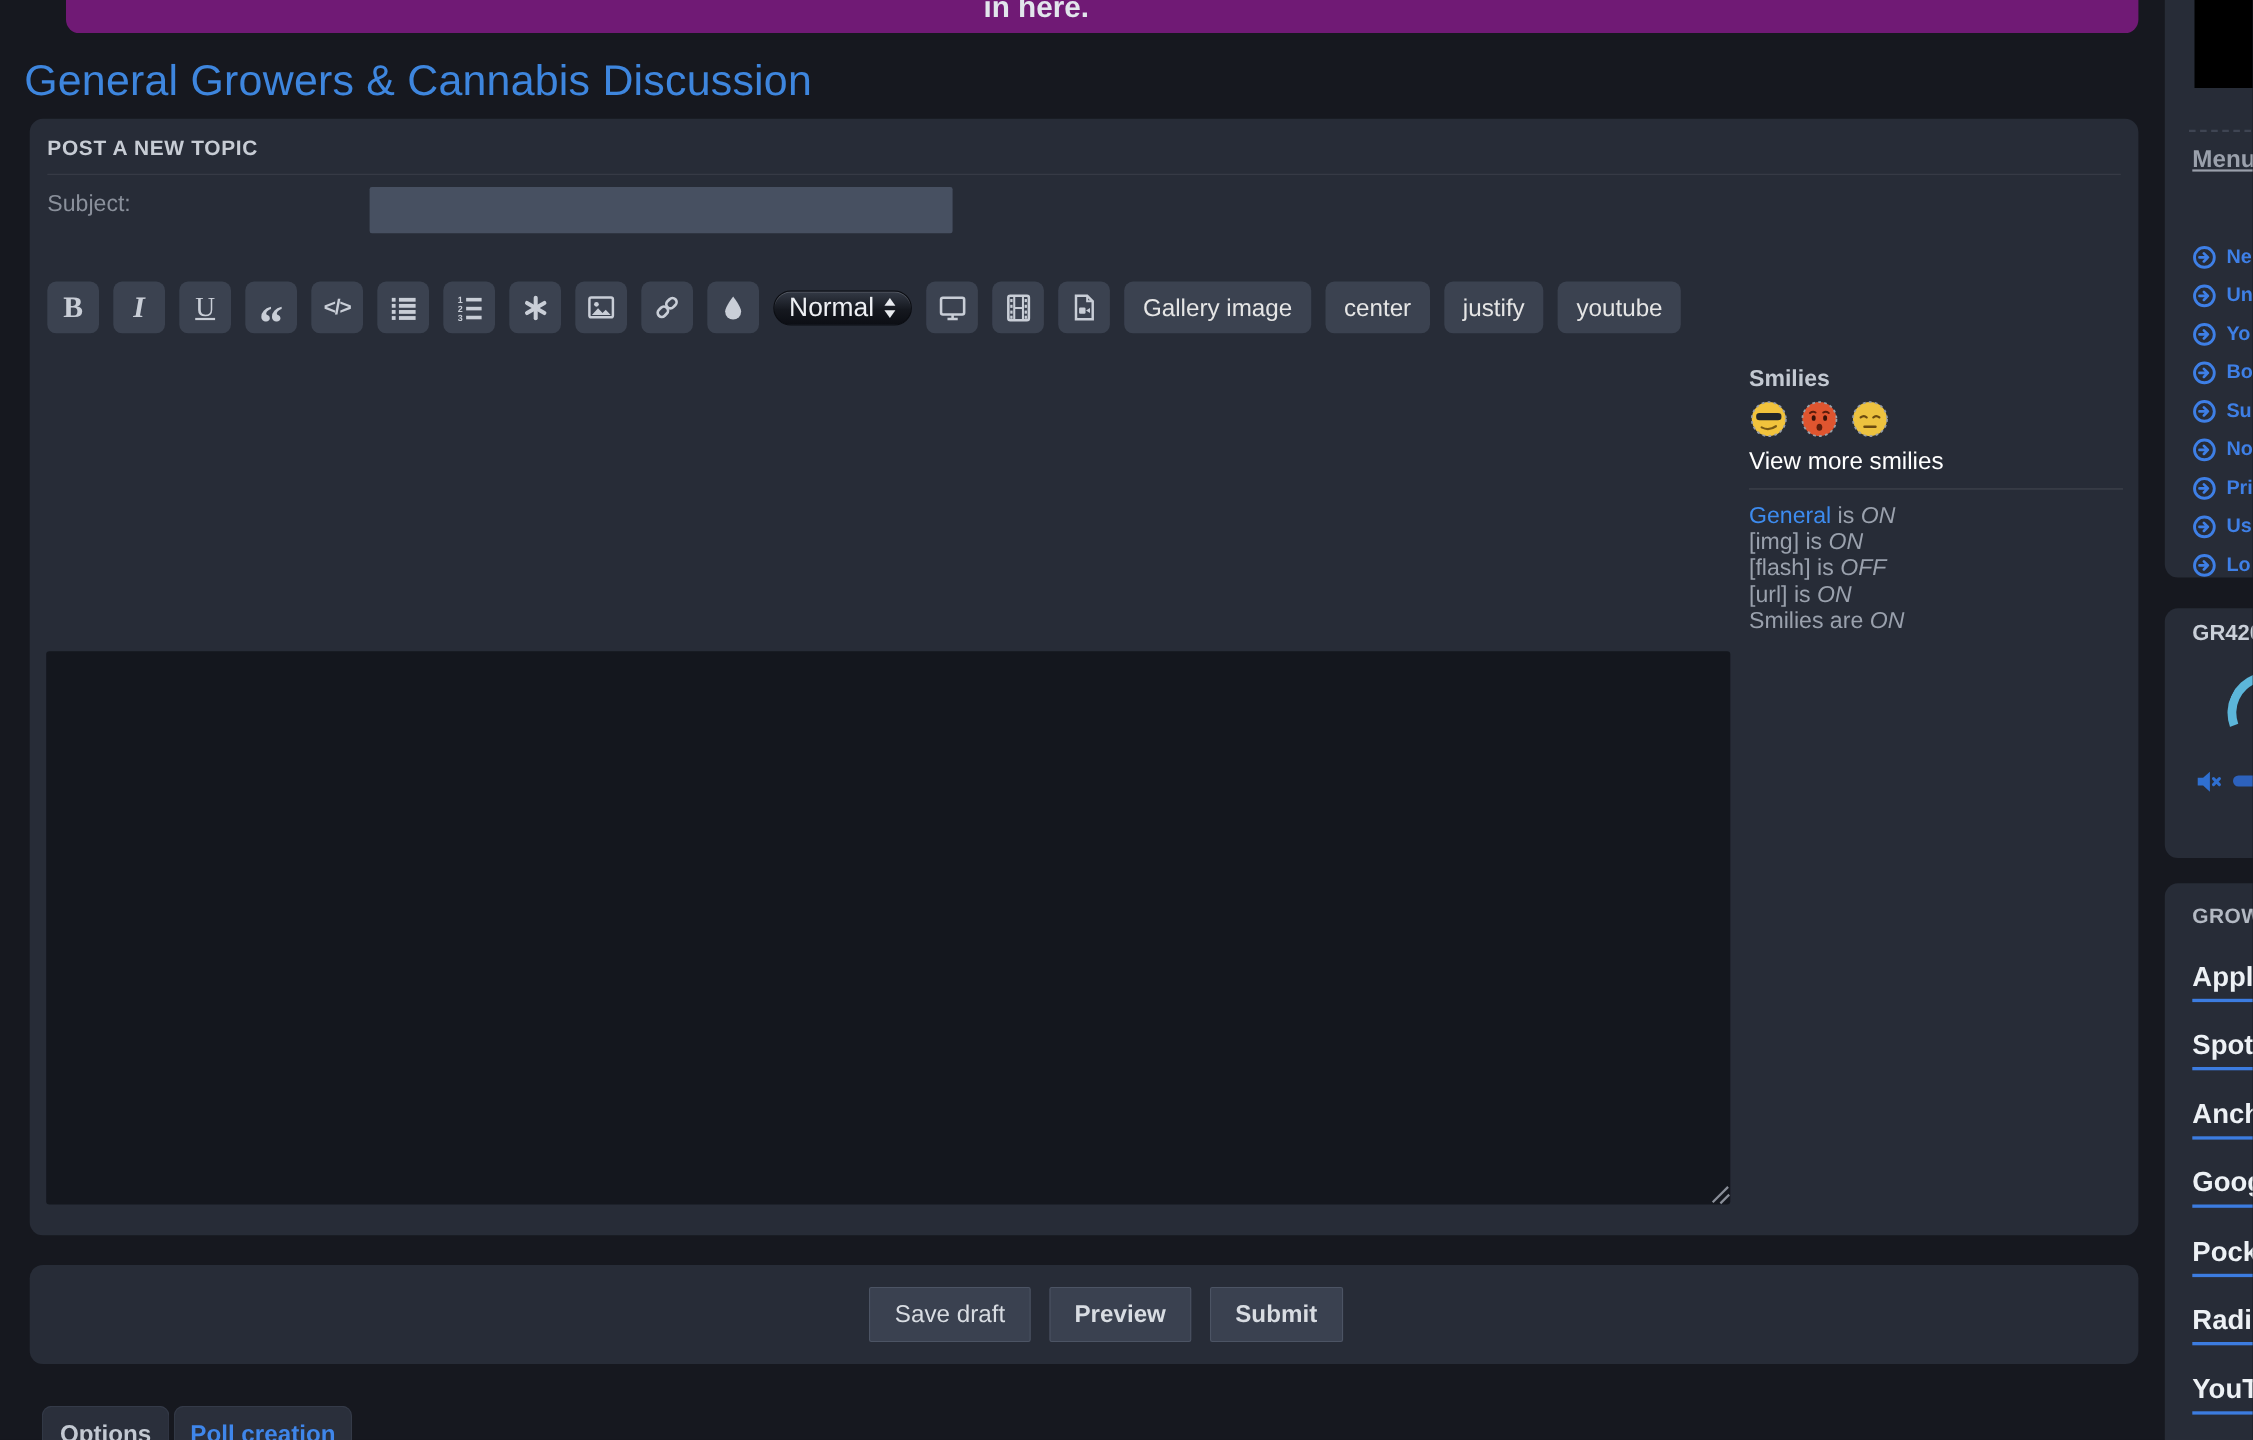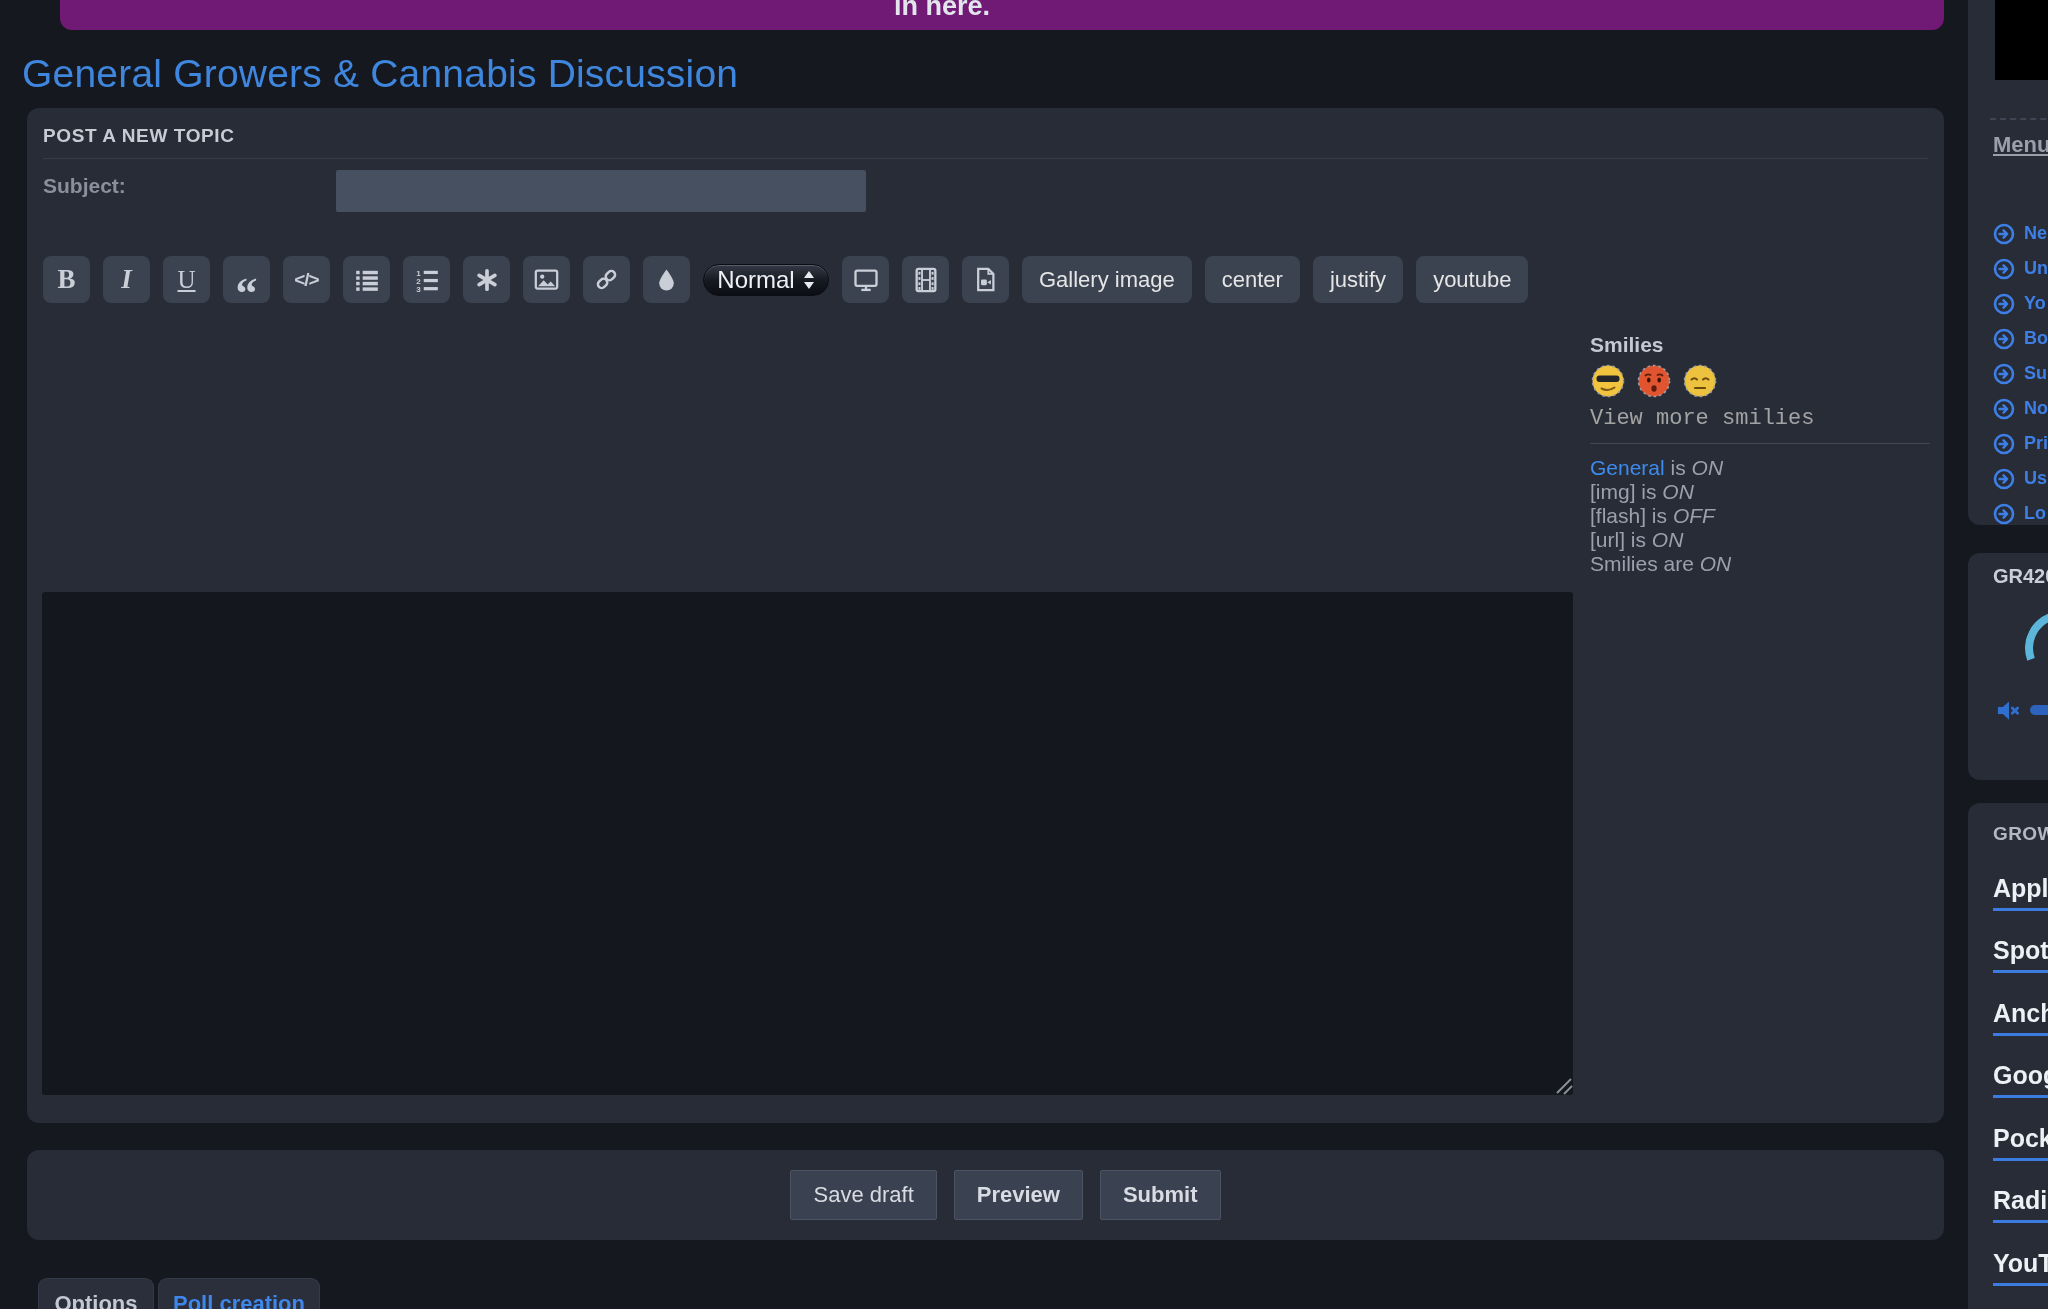--- a/index.html
+++ b/index.html
@@ -29,21 +29,21 @@
   .main-panel{left:27px;top:108px;width:1917px;height:1015px;}
   .panel-header{
     position:absolute;left:16px;top:17px;font-size:19px;font-weight:700;
     letter-spacing:.6px;color:#c7ccd4;
   }
   .panel-header-rule{
     position:absolute;left:16px;right:16px;top:50px;height:1px;
     background:rgba(255,255,255,.08);
   }
   .subject-label{
-    position:absolute;left:16px;top:66px;font-size:21px;font-weight:700;color:#8a909b;
+    position:absolute;left:16px;top:66px;font-size:21px;font-weight:400;color:#8a909b;
   }
   .subject-input{
     position:absolute;left:309px;top:62px;width:530px;height:42px;
     background:#475061;border:none;border-radius:2px;outline:none;
     color:#e6e9ee;font-size:20px;padding:0 10px;
     font-family:"Liberation Sans","DejaVu Sans",sans-serif;
   }
   
   .toolbar{
     position:absolute;left:16px;top:148px;display:flex;align-items:center;gap:13px;
@@ -67,21 +67,21 @@
     background:linear-gradient(#343a46,#15181f 55%,#0c0e14);
     display:flex;align-items:center;justify-content:center;gap:8px;
     color:#eef0f4;font-size:24px;cursor:pointer;
     box-shadow:inset 0 1px 0 rgba(255,255,255,.18);
   }
   
   .smilies-block{position:absolute;left:1563px;top:225px;width:348px;}
   .smilies-title{font-size:21px;font-weight:700;color:#c3c9d2;}
   .smiley-row{display:flex;gap:10px;margin-top:6px;align-items:center;}
   .smiley{width:36px;height:36px;cursor:pointer;}
-  .view-more{display:inline-block;margin-top:7px;font-size:22px;color:#a3a3a3;cursor:pointer;text-decoration:none;font-family:Liberation Mono, monospace;}
+  .view-more{display:inline-block;margin-top:7px;font-size:22px;color:#ffffff;cursor:pointer;text-decoration:none;}
   .smilies-rule{margin-top:12px;height:1px;background:rgba(255,255,255,.13);width:340px;}
   .bbcode-lines{margin-top:12px;font-size:21px;line-height:24px;color:#9aa1ad;}
   .bbcode-lines .lbl-link{color:#3d8bee;cursor:pointer;}
   .bbcode-lines .status{font-style:italic;}
   
   .message-area{
     position:absolute;left:15px;top:484px;width:1531px;height:503px;
     background:#14171e;border:none;border-radius:3px;outline:none;resize:none;
     color:#dfe3e8;font-size:20px;padding:12px;
     font-family:"Liberation Sans","DejaVu Sans",sans-serif;

